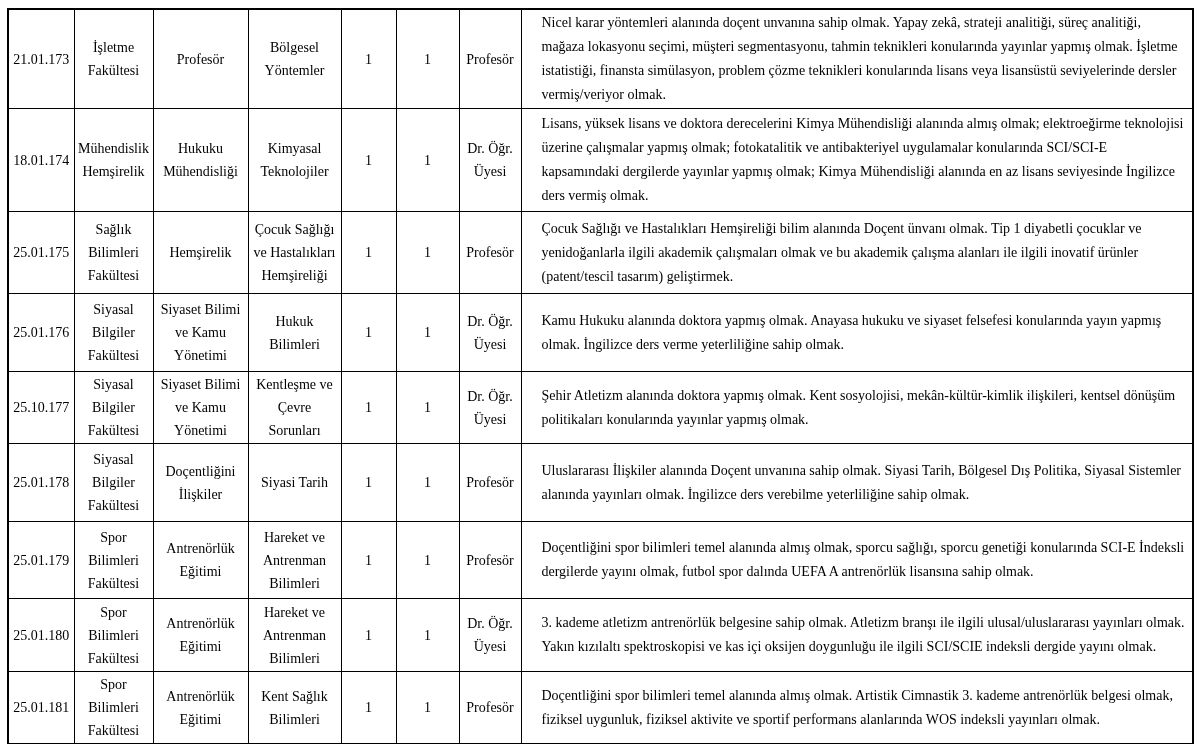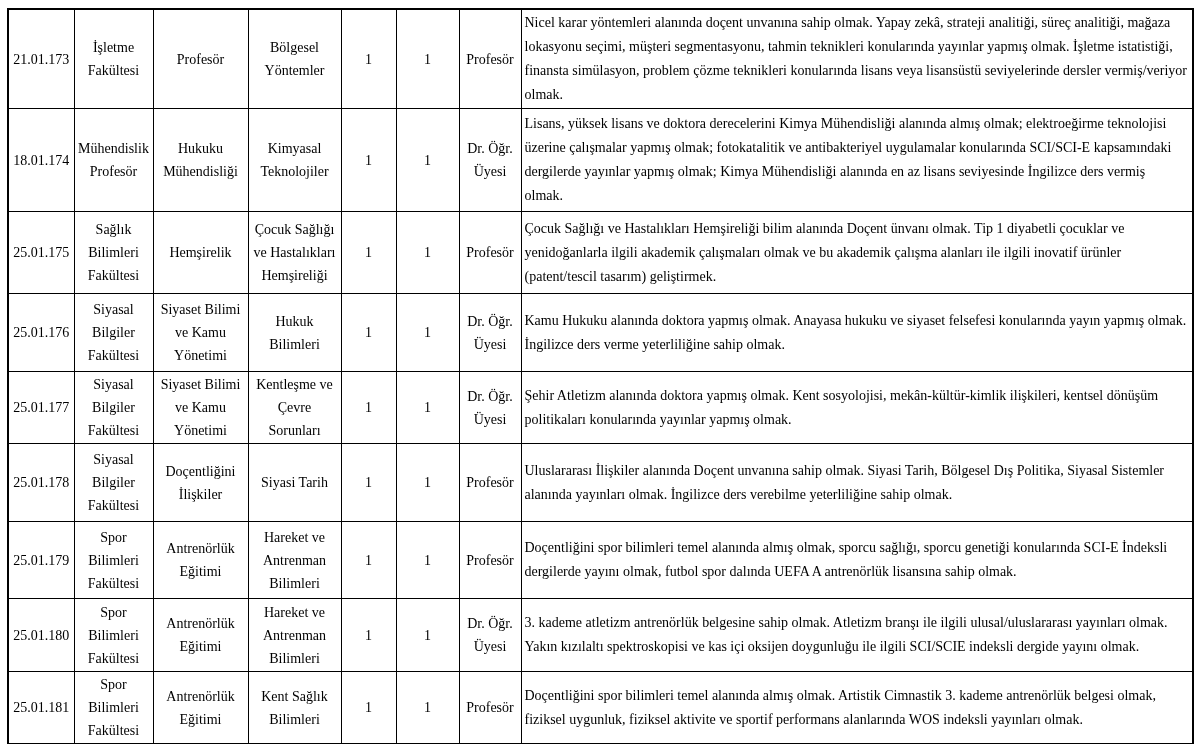--- a/index.html
+++ b/index.html
@@ -27,21 +27,21 @@
   td.c {
     text-align: center;
     font-size: 14px;
     line-height: 23px;
     padding: 1px 2px;
   }
   td.desc {
     text-align: left;
     font-size: 14px;
     line-height: 24px;
-    padding: 1px 5px 1px 3px;
+    padding: 1px 5px 1px 20px;
   }
   
   tbody tr:nth-child(1) { height: 97px; }
   tbody tr:nth-child(2) { height: 103px; }
   tbody tr:nth-child(3) { height: 82px; }
   tbody tr:nth-child(4) { height: 78px; }
   tbody tr:nth-child(5) { height: 72px; }
   tbody tr:nth-child(6) { height: 78px; }
   tbody tr:nth-child(7) { height: 77px; }
   tbody tr:nth-child(8) { height: 73px; }
@@ -68,21 +68,21 @@
     <td class="c">İşletme Fakültesi</td>
     <td class="c">Profesör</td>
     <td class="c">Bölgesel Yöntemler</td>
     <td class="c">1</td>
     <td class="c">1</td>
     <td class="c">Profesör</td>
     <td class="desc">Nicel karar yöntemleri alanında doçent unvanına sahip olmak. Yapay zekâ, strateji analitiği, süreç analitiği, mağaza lokasyonu seçimi, müşteri segmentasyonu, tahmin teknikleri konularında yayınlar yapmış olmak. İşletme istatistiği, finansta simülasyon, problem çözme teknikleri konularında lisans veya lisansüstü seviyelerinde dersler vermiş/veriyor olmak.</td>
   </tr>
         <tr>
     <td class="c">18.01.174</td>
-    <td class="c">Mühendislik Profesör</td>
+    <td class="c">Mühendislik Hemşirelik</td>
     <td class="c">Hukuku Mühendisliği</td>
     <td class="c">Kimyasal Teknolojiler</td>
     <td class="c">1</td>
     <td class="c">1</td>
     <td class="c">Dr. Öğr. Üyesi</td>
     <td class="desc">Lisans, yüksek lisans ve doktora derecelerini Kimya Mühendisliği alanında almış olmak; elektroeğirme teknolojisi üzerine çalışmalar yapmış olmak; fotokatalitik ve antibakteriyel uygulamalar konularında SCI/SCI-E kapsamındaki dergilerde yayınlar yapmış olmak; Kimya Mühendisliği alanında en az lisans seviyesinde İngilizce ders vermiş olmak.</td>
   </tr>
         <tr>
     <td class="c">25.01.175</td>
     <td class="c">Sağlık Bilimleri Fakültesi</td>
@@ -97,21 +97,21 @@
     <td class="c">25.01.176</td>
     <td class="c">Siyasal Bilgiler Fakültesi</td>
     <td class="c">Siyaset Bilimi ve Kamu Yönetimi</td>
     <td class="c">Hukuk Bilimleri</td>
     <td class="c">1</td>
     <td class="c">1</td>
     <td class="c">Dr. Öğr. Üyesi</td>
     <td class="desc">Kamu Hukuku alanında doktora yapmış olmak. Anayasa hukuku ve siyaset felsefesi konularında yayın yapmış olmak. İngilizce ders verme yeterliliğine sahip olmak.</td>
   </tr>
         <tr>
-    <td class="c">25.01.177</td>
+    <td class="c">25.10.177</td>
     <td class="c">Siyasal Bilgiler Fakültesi</td>
     <td class="c">Siyaset Bilimi ve Kamu Yönetimi</td>
     <td class="c">Kentleşme ve Çevre Sorunları</td>
     <td class="c">1</td>
     <td class="c">1</td>
     <td class="c">Dr. Öğr. Üyesi</td>
     <td class="desc">Şehir Atletizm alanında doktora yapmış olmak. Kent sosyolojisi, mekân-kültür-kimlik ilişkileri, kentsel dönüşüm politikaları konularında yayınlar yapmış olmak.</td>
   </tr>
         <tr>
     <td class="c">25.01.178</td>

